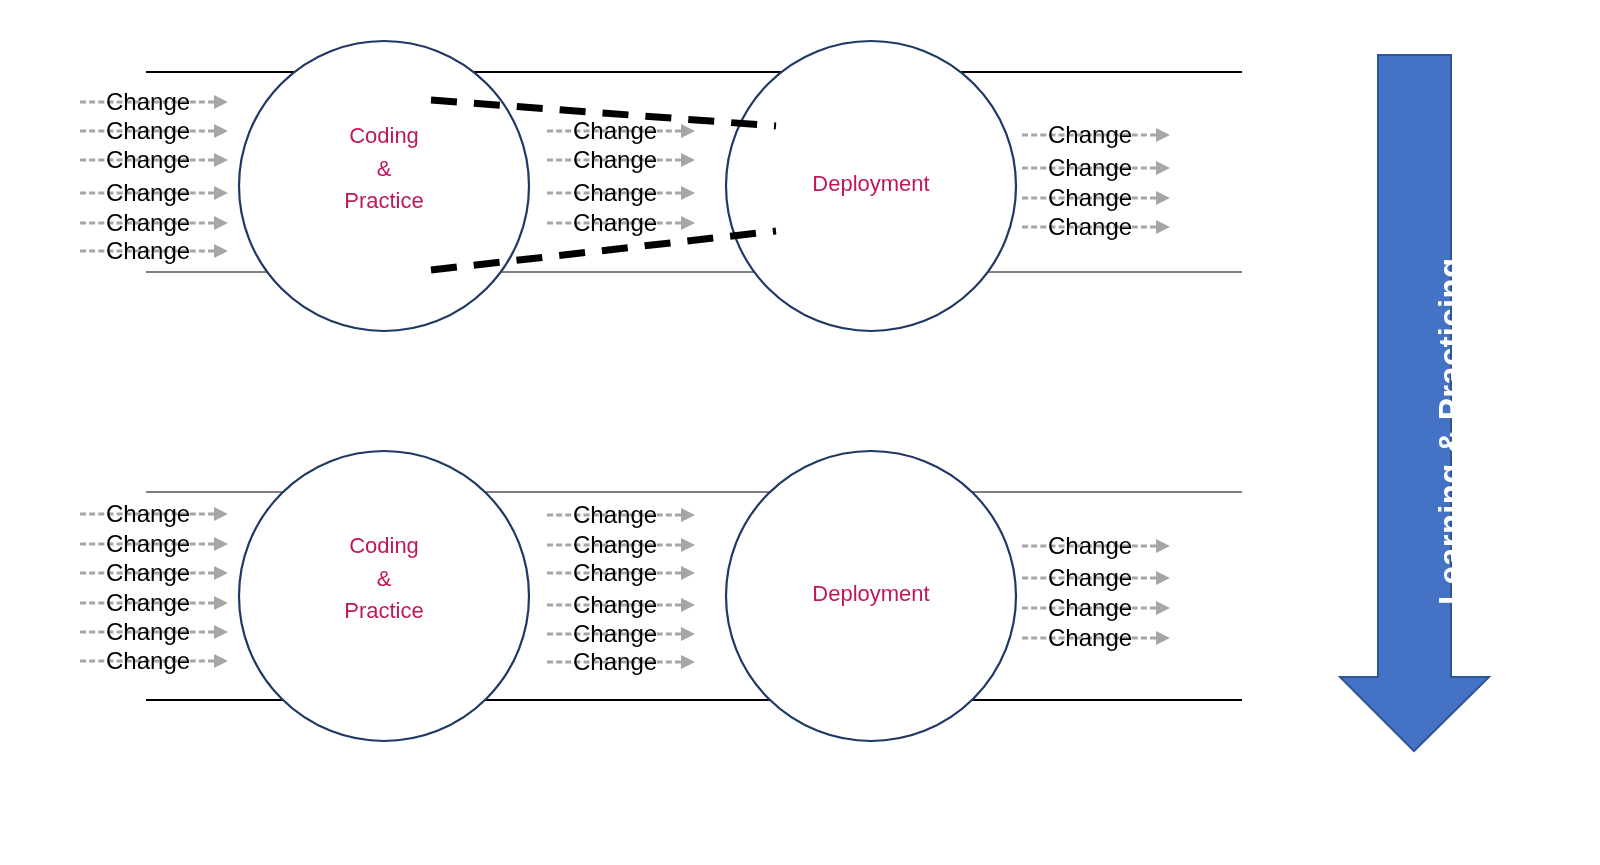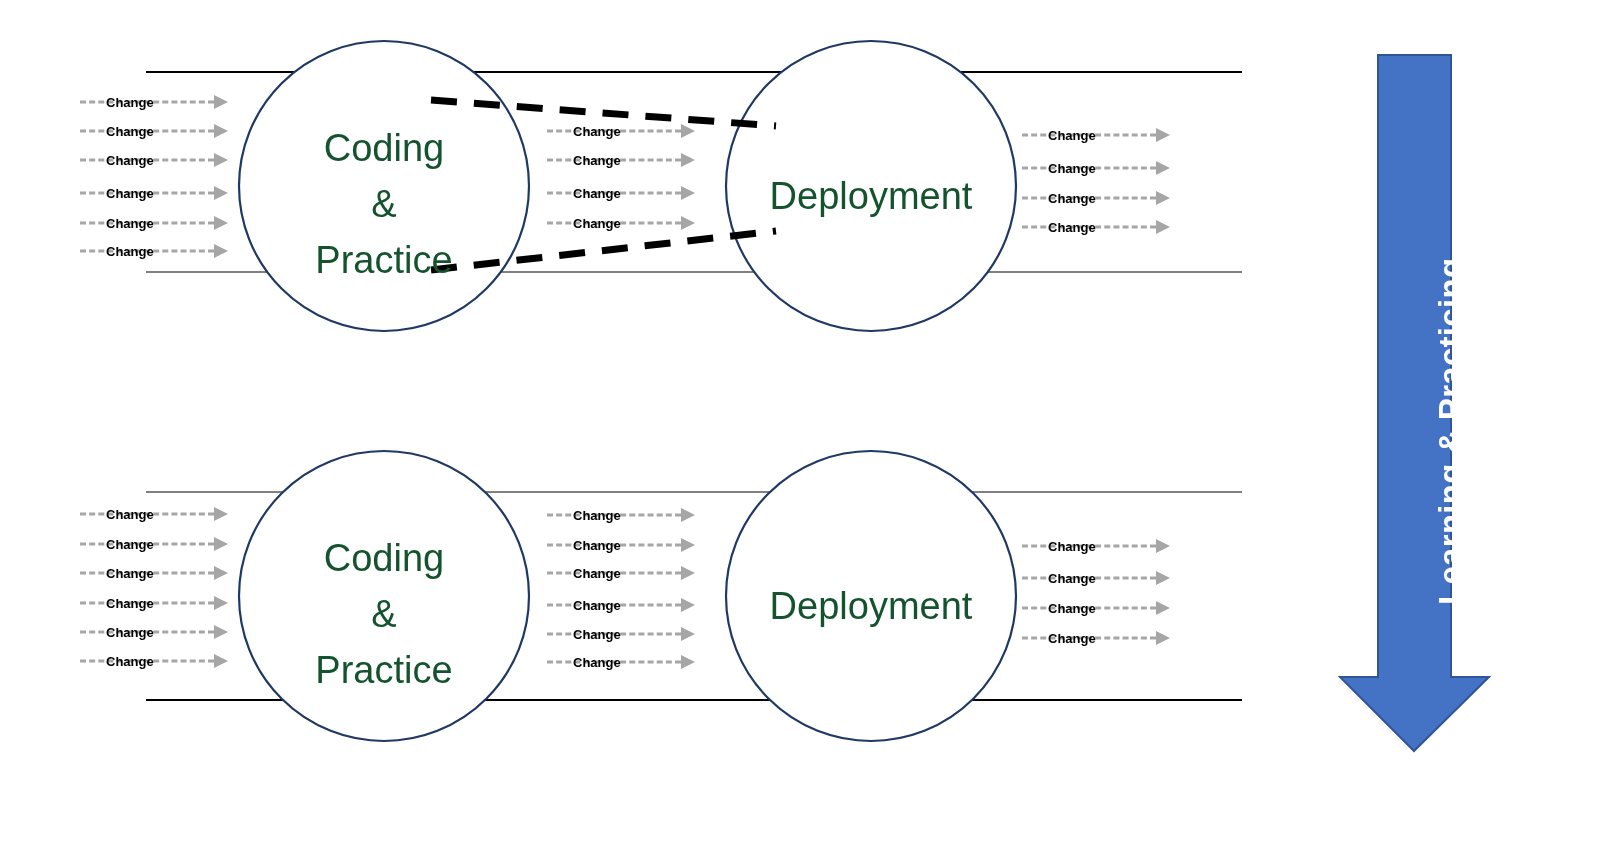--- a/index.html
+++ b/index.html
@@ -23,43 +23,42 @@
     position: absolute;
     left: 0;
     top: 0;
     width: 1600px;
     height: 865px;
   }
   .node-label {
     position: absolute;
     text-align: center;
     font-family: "Liberation Sans", sans-serif;
-    font-size: 38px;
-    color: #14532d;
+    font-size: 22px;
+    color: #be185d;
     line-height: 1.48;
     pointer-events: none;
     white-space: pre-line;
   }
   .change-item {
     position: absolute;
     height: 22px;
     display: flex;
     align-items: center;
   }
   .change-text {
     position: absolute;
     left: 26px;
     top: 50%;
     transform: translateY(-50%);
     font-family: "Liberation Sans", sans-serif;
-    font-size: 13px;
+    font-size: 24px;
     color: #000000;
     white-space: nowrap;
     z-index: 2;
-    font-weight: bold;
   }
   .change-line {
     position: absolute;
     left: 0;
     top: 50%;
     transform: translateY(-50%);
     height: 0;
     border-top: 3px dashed #a6a6a6;
     z-index: 1;
   }

